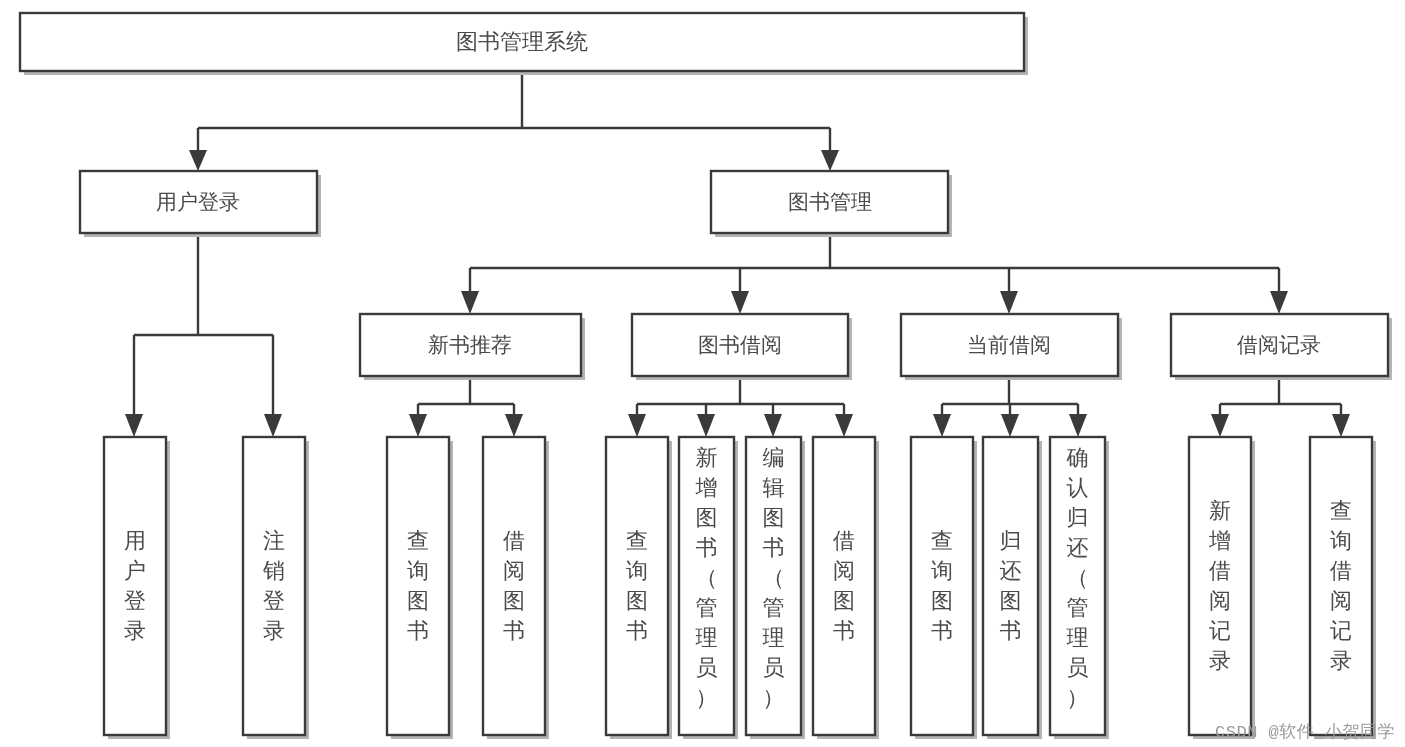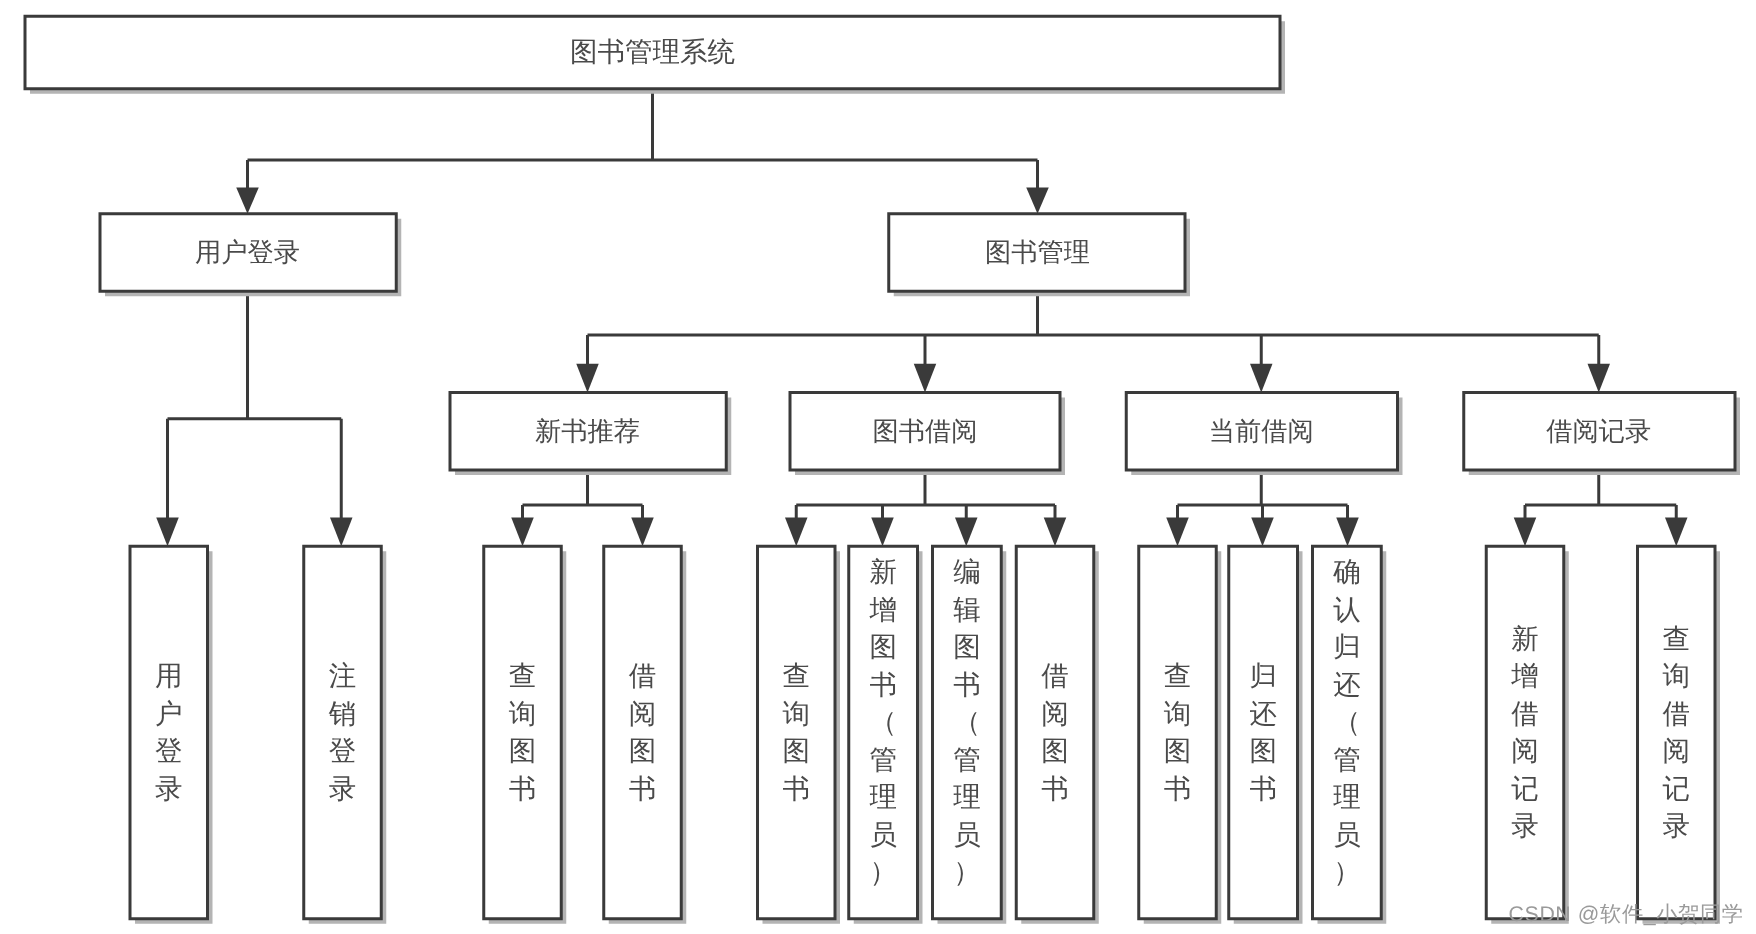--- a/index.html
+++ b/index.html
@@ -51,21 +51,21 @@
     fill: none;
     stroke-linecap: butt;
   }
   .edge-arrow {
     fill: #3a3a3a;
   }
   #watermark {
     position: absolute;
     right: 10px;
     bottom: 4px;
-    font-family: Liberation Sans, sans-serif;
+    font-family: Liberation Mono, monospace;
     font-size: 17px;
     color: #9a9a9a;
     letter-spacing: 0.5px;
     white-space: nowrap;
     user-select: none;
   }
 </style>
 </head>
 <body>
 

